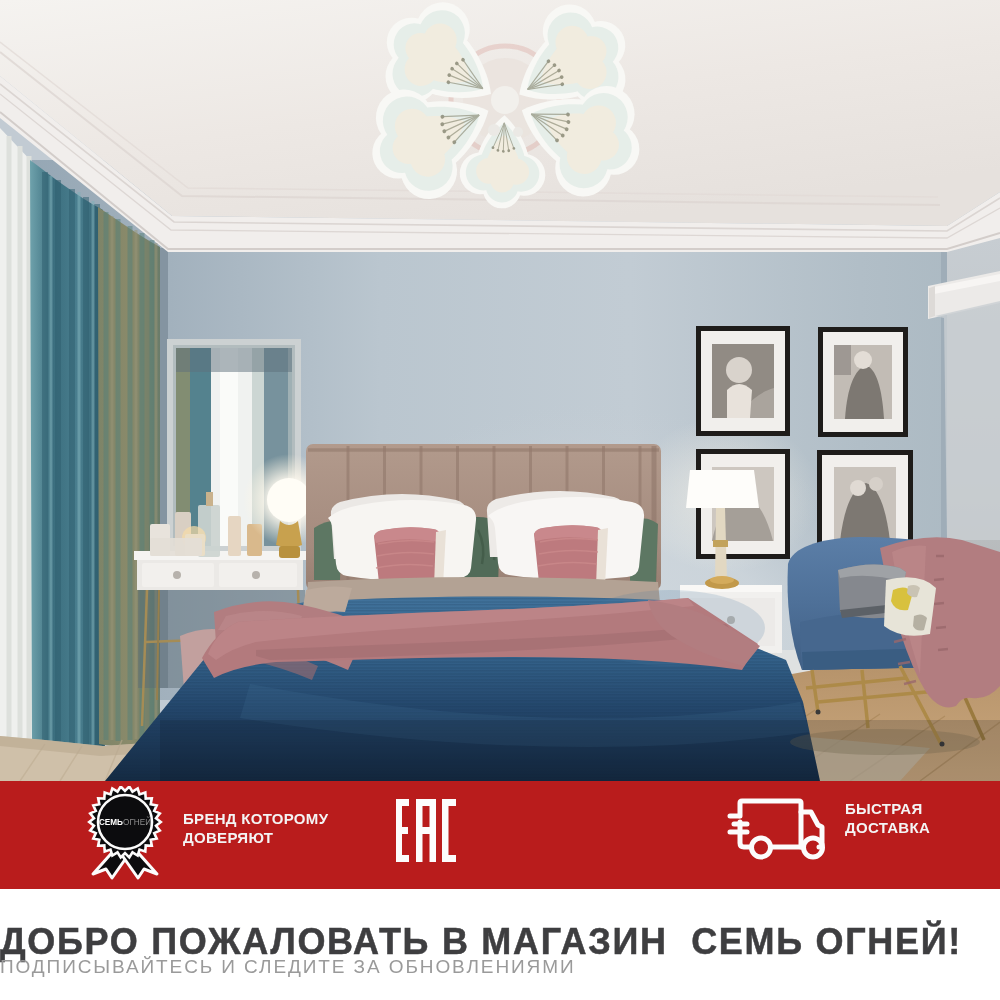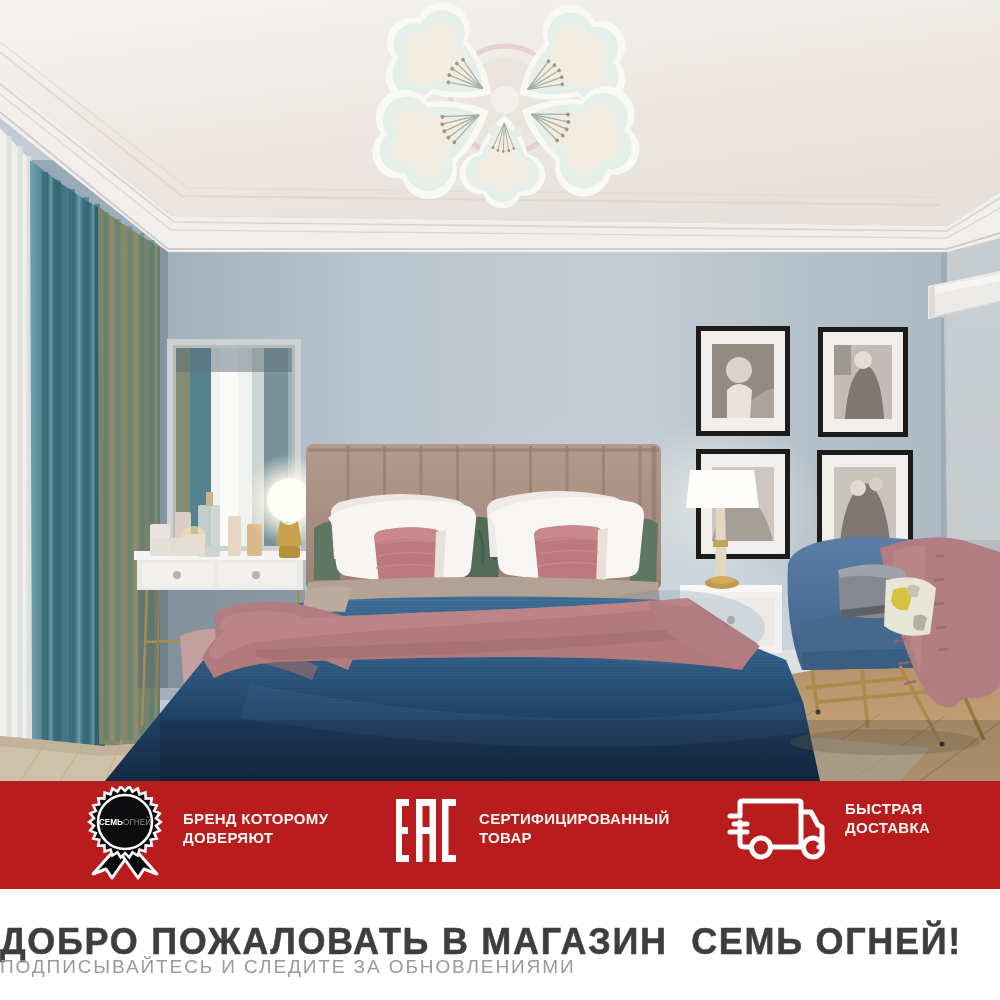--- a/index.html
+++ b/index.html
@@ -506,21 +506,20 @@
   <div class="btxt" style="left:183px;top:29px">БРЕНД КОТОРОМУ<br>ДОВЕРЯЮТ</div>
 
   <svg style="position:absolute;left:396px;top:18px" width="60" height="63" viewBox="0 0 60 63">
     <g fill="#fcfcfc">
       <path d="M0,0 H13 V7 H6 V28 H12 V35 H6 V56 H13 V63 H0 Z"></path>
       <path d="M20,0 H40 V63 H33.5 V35 H26.5 V63 H20 Z M26.5,28 H33.5 V7 H26.5 Z" fill-rule="evenodd"></path>
       <path d="M46,0 H60 V7 H52.5 V56 H60 V63 H46 Z"></path>
     </g>
   </svg>
 
-  <div class="btxt" style="left:479px;top:29px">СЕРТИФИЦИРОВАННЫЙ<br>ТОВАР</div>
 
   <svg style="position:absolute;left:725px;top:9px" width="105" height="78" viewBox="0 0 105 78">
     <g fill="none" stroke="#fcfcfc" stroke-width="5" stroke-linecap="round" stroke-linejoin="round">
       <path d="M15,26 V13 Q15,11 17,11 H74 Q76,11 76,13 V57"></path>
       <path d="M15,32 V53 Q15,57 19,57 H25"></path>
       <path d="M47,57 H77"></path>
       <path d="M76,22 H86 L93,35 L97,37 V54 Q97,57 94,57"></path>
       <circle cx="36" cy="57.5" r="9.5"></circle>
       <circle cx="88" cy="57.5" r="9.5"></circle>
       <path d="M5,26 H14 M9,34 H22 M5,42 H22"></path>

